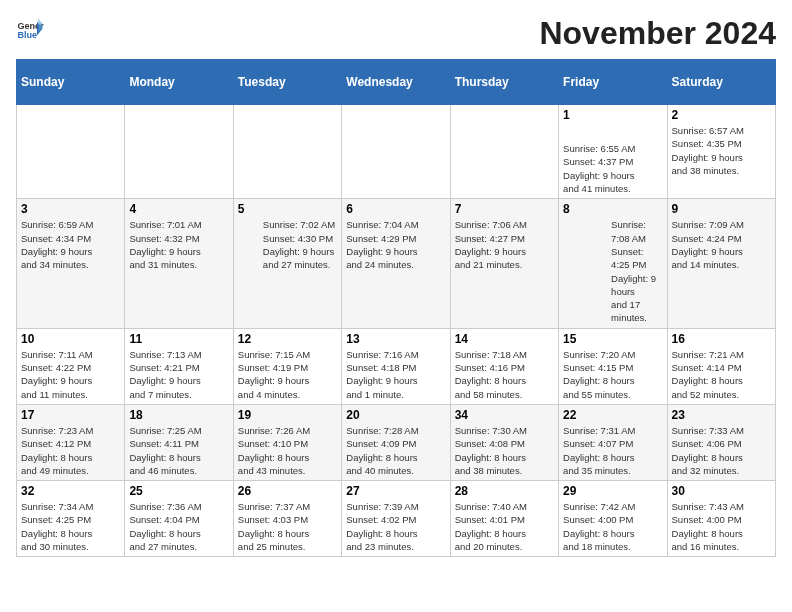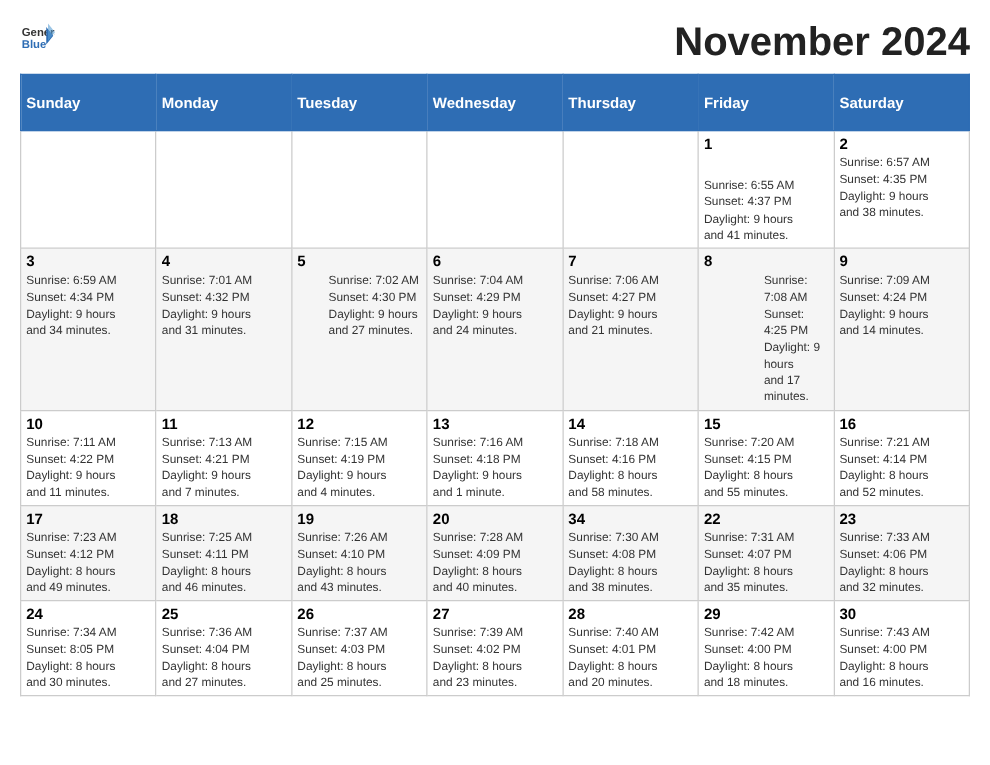--- a/index.html
+++ b/index.html
@@ -283,23 +283,23 @@
           <td>
             <div class="day-num">23</div>
             <div class="day-info" style="white-space: pre-line;">Sunrise: 7:33 AM
 Sunset: 4:06 PM
 Daylight: 8 hours
 and 32 minutes.</div>
           </td>
         </tr>
         <tr>
           <td>
-            <div class="day-num">24</div>
+            <div class="day-num">32</div>
             <div class="day-info" style="white-space: pre-line;">Sunrise: 7:34 AM
-Sunset: 8:05 PM
+Sunset: 4:25 PM
 Daylight: 8 hours
 and 30 minutes.</div>
           </td>
           <td>
             <div class="day-num">25</div>
             <div class="day-info" style="white-space: pre-line;">Sunrise: 7:36 AM
 Sunset: 4:04 PM
 Daylight: 8 hours
 and 27 minutes.</div>
           </td>

